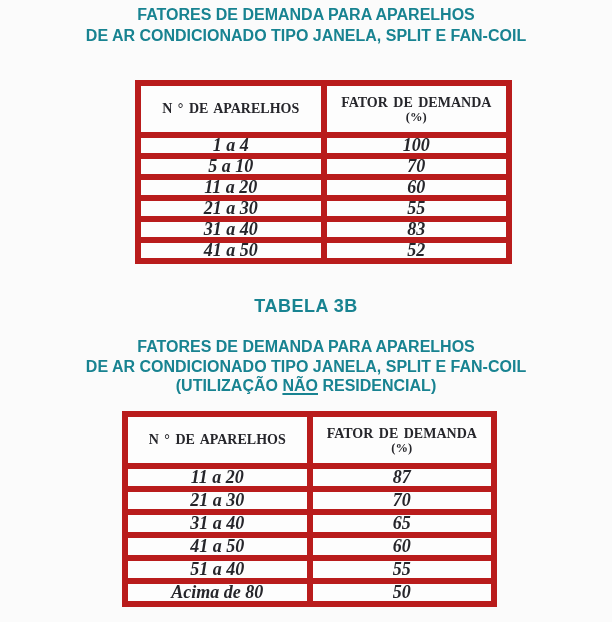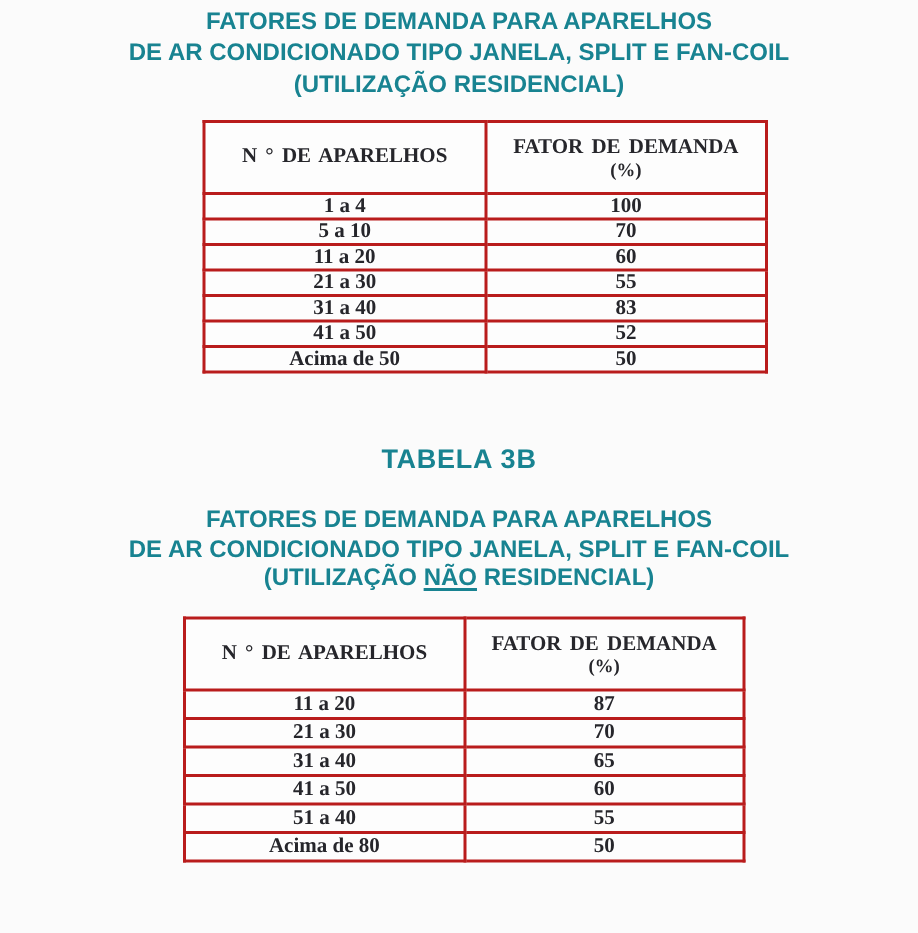--- a/index.html
+++ b/index.html
@@ -64,56 +64,56 @@
     top: 80px;
     width: 377px;
   }
   .table-b {
     left: 122px;
     top: 411px;
     width: 375px;
   }
   .demand-table th,
   .demand-table td {
-    border: 2px solid #b91c1c;
+    border: 6px solid #b91c1c;
     padding: 0;
     width: 50%;
   }
   .demand-table th {
     height: 46px;
     font-size: 14px;
     font-weight: bold;
     word-spacing: 2px;
     vertical-align: middle;
   }
   .header-unit {
     font-size: 12.5px;
     line-height: 13px;
     font-weight: bold;
   }
   .header-main {
     line-height: 16px;
   }
   .demand-table td {
-    font-size: 14px;
+    font-size: 18px;
     line-height: 15px;
     vertical-align: middle;
+    font-style: italic;
   }
   .table-a td { height: 15px; }
   .table-b td { height: 17px; }
 </style>
 </head>
 <body>
 
 <div class="page">
 
   <div class="title-block block-a">
     <div>FATORES DE DEMANDA PARA APARELHOS</div>
     <div>DE AR CONDICIONADO TIPO JANELA, SPLIT E FAN-COIL</div>
-    <div>(UTILIZAÇÃO RESIDENCIAL)</div>
   </div>
 
   <table class="demand-table table-a">
     <thead>
       <tr>
         <th>
           <div class="header-main">N ° DE APARELHOS</div>
         </th>
         <th>
           <div class="header-main">FATOR DE DEMANDA</div>
@@ -138,24 +138,20 @@
           <td>21 a 30</td>
           <td>55</td>
         </tr>
         <tr>
           <td>31 a 40</td>
           <td>83</td>
         </tr>
         <tr>
           <td>41 a 50</td>
           <td>52</td>
-        </tr>
-        <tr>
-          <td>Acima de 50</td>
-          <td>50</td>
         </tr>
       </tbody>
   </table>
 
   <div class="title-block tabela-label">TABELA 3B</div>
 
   <div class="title-block block-b">
     <div>FATORES DE DEMANDA PARA APARELHOS</div>
     <div>DE AR CONDICIONADO TIPO JANELA, SPLIT E FAN-COIL</div>
     <div><span>(UTILIZAÇÃO </span><span class="emphasis-underline">NÃO</span><span> RESIDENCIAL)</span></div>

